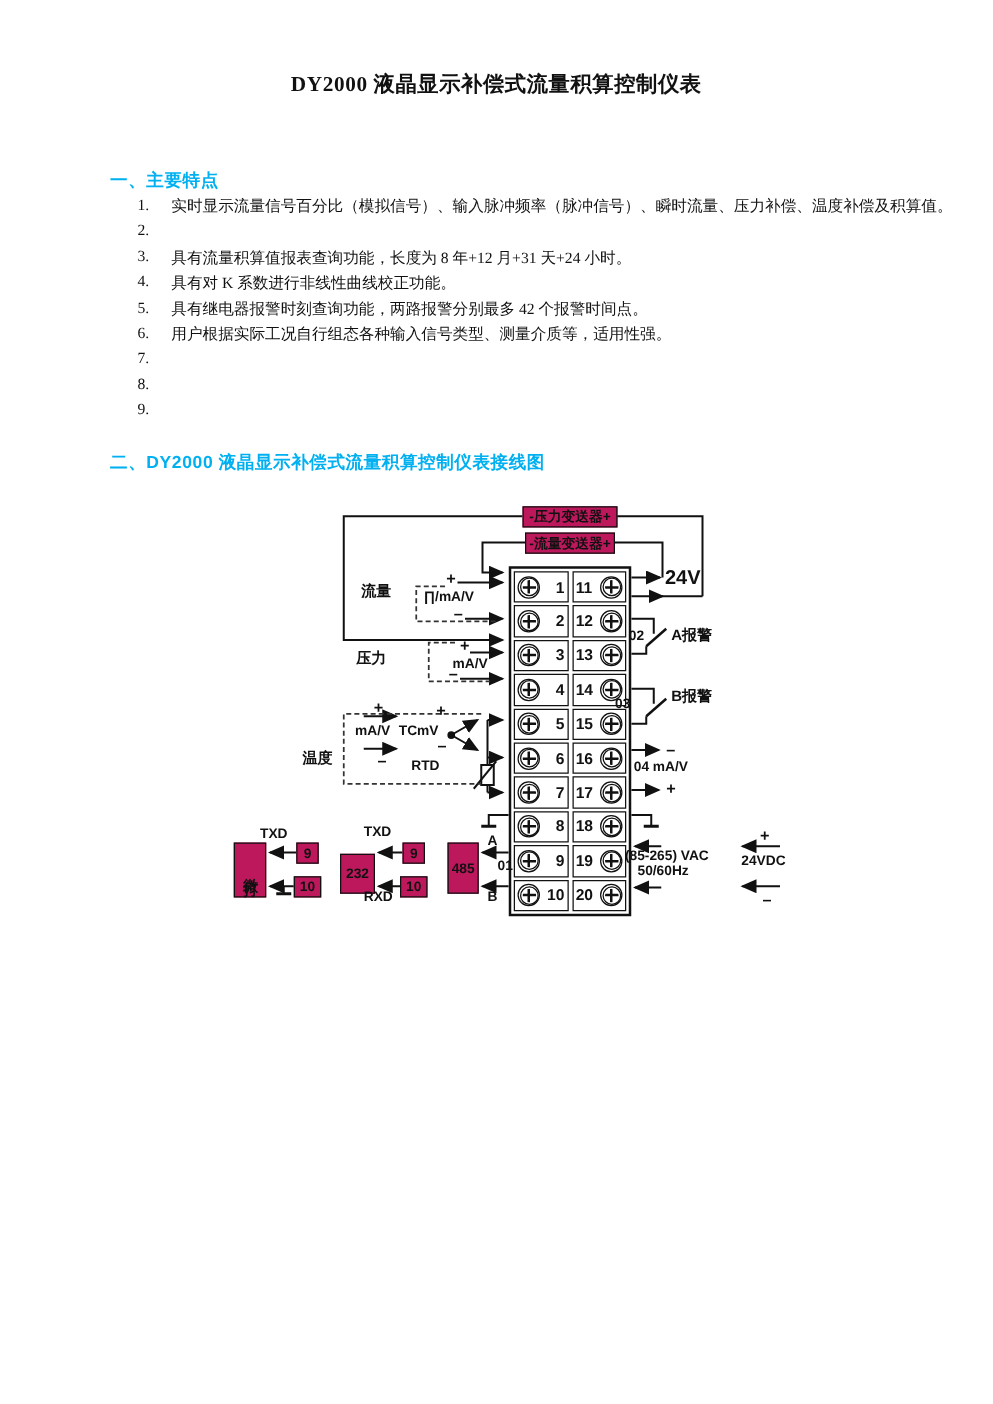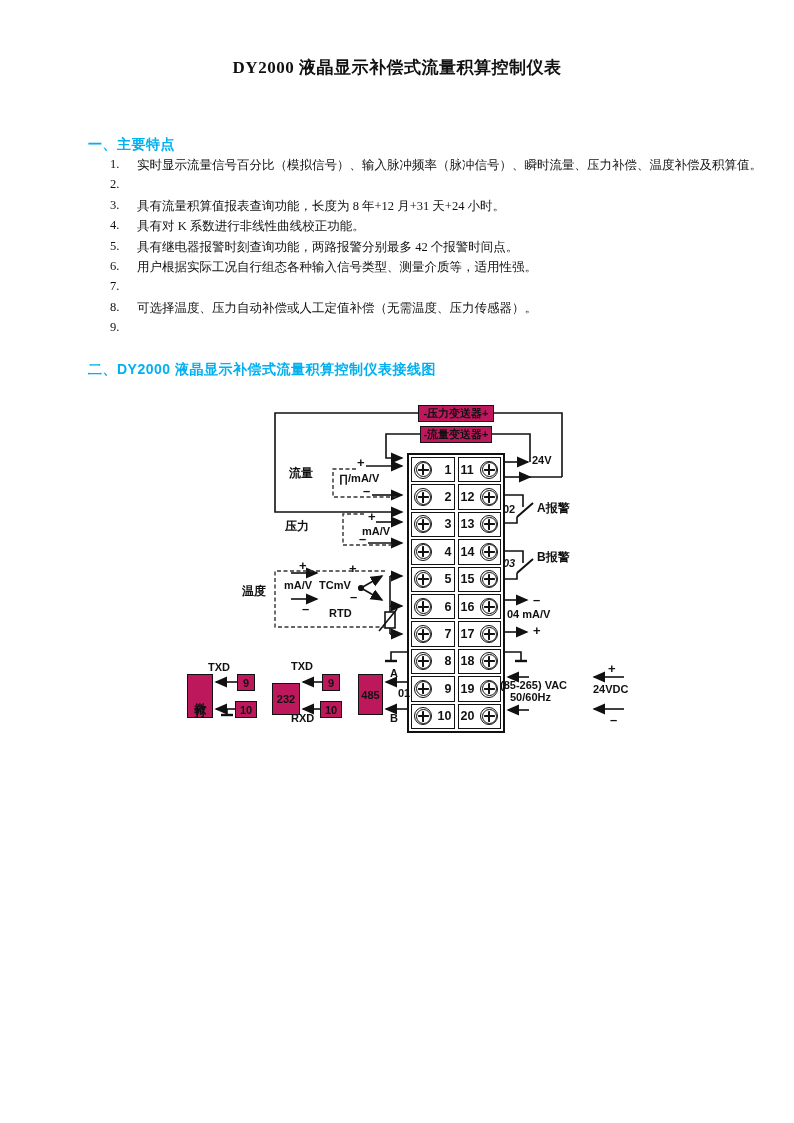--- a/index.html
+++ b/index.html
@@ -92,21 +92,20 @@
     </li>
   <li>
       <span class="num">6.</span>
       <span>用户根据实际工况自行组态各种输入信号类型、测量介质等，适用性强。</span>
     </li>
   <li>
       <span class="num">7.</span>
     </li>
   <li>
       <span class="num">8.</span>
-      <span>可选择温度、压力自动补偿或人工定值补偿（无需温度、压力传感器）。</span>
     </li>
   <li>
       <span class="num">9.</span>
     </li>
 </ol>
 
 <div class="sec-heading" id="heading-2">二、DY2000 液晶显示补偿式流量积算控制仪表接线图</div>
 
 <div class="diagram">
 
@@ -278,21 +277,21 @@
   <div class="dl dlz" style="left:109px;top:67px;">流量</div>
   <div class="dl" style="left:159px;top:73px;">∏/mA/V</div>
   <div class="dl sign" style="left:177px;top:56px;">+</div>
   <div class="dl sign" style="left:183px;top:84px;">–</div>
 
   <div class="dl dlz" style="left:105px;top:120px;">压力</div>
   <div class="dl" style="left:182px;top:126px;">mA/V</div>
   <div class="dl sign" style="left:188px;top:110px;">+</div>
   <div class="dl sign" style="left:179px;top:132px;">–</div>
 
-  <div class="dl dlz" style="left:62px;top:185px;font-family:Liberation Serif, serif;">温度</div>
+  <div class="dl dlz" style="left:62px;top:200px;font-family:Liberation Serif, serif;">温度</div>
   <div class="dl sign" style="left:119px;top:159px;">+</div>
   <div class="dl" style="left:104px;top:180px;">mA/V</div>
   <div class="dl sign" style="left:122px;top:202px;">–</div>
   <div class="dl" style="left:139px;top:180px;">TCmV</div>
   <div class="dl sign" style="left:169px;top:162px;">+</div>
   <div class="dl sign" style="left:170px;top:190px;">–</div>
   <div class="dl" style="left:149px;top:208px;">RTD</div>
 
   <div class="dbox" style="left:7px;top:274px;width:26px;height:44px;">
     <span class="vtext">微打</span>
@@ -305,25 +304,25 @@
   <div class="dl" style="left:111px;top:261px;">TXD</div>
   <div class="dl" style="left:111px;top:313px;">RXD</div>
   <div class="dbox" style="left:142px;top:274px;width:18px;height:17px;">9</div>
   <div class="dbox" style="left:140px;top:301px;width:22px;height:17px;">10</div>
 
   <div class="dbox" style="left:178px;top:274px;width:25px;height:41px;font-size:11px;">485</div>
   <div class="dl" style="left:210px;top:268px;">A</div>
   <div class="dl" style="left:205px;top:288px;margin-left:13px;">01</div>
   <div class="dl" style="left:210px;top:313px;">B</div>
 
-  <div class="dl" style="left:352px;top:55px;font-size:11px;">24V</div>
+  <div class="dl" style="left:352px;top:55px;font-size:16px;">24V</div>
 
   <div class="dl" style="left:323px;top:104px;">02</div>
   <div class="dl dlz" style="left:357px;top:102px;">A报警</div>
-  <div class="dl" style="left:323px;top:158px;font-style:italic;">03</div>
+  <div class="dl" style="left:312px;top:158px;">03</div>
   <div class="dl dlz" style="left:357px;top:151px;">B报警</div>
 
   <div class="dl sign" style="left:353px;top:193px;">–</div>
   <div class="dl" style="left:327px;top:209px;">04 mA/V</div>
   <div class="dl sign" style="left:353px;top:224px;">+</div>
 
   <div class="dl" style="left:320px;top:280px;">(85-265) VAC</div>
   <div class="dl" style="left:330px;top:292px;">50/60Hz</div>
 
   <div class="dl sign" style="left:428px;top:262px;">+</div>

